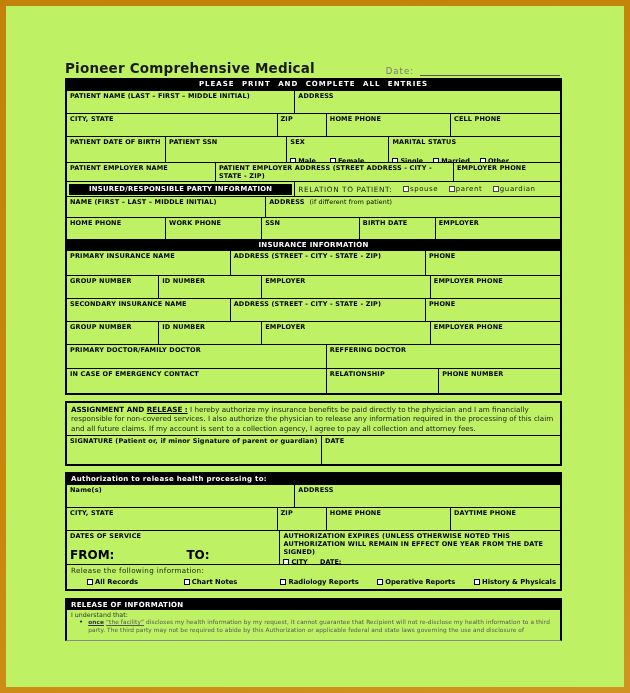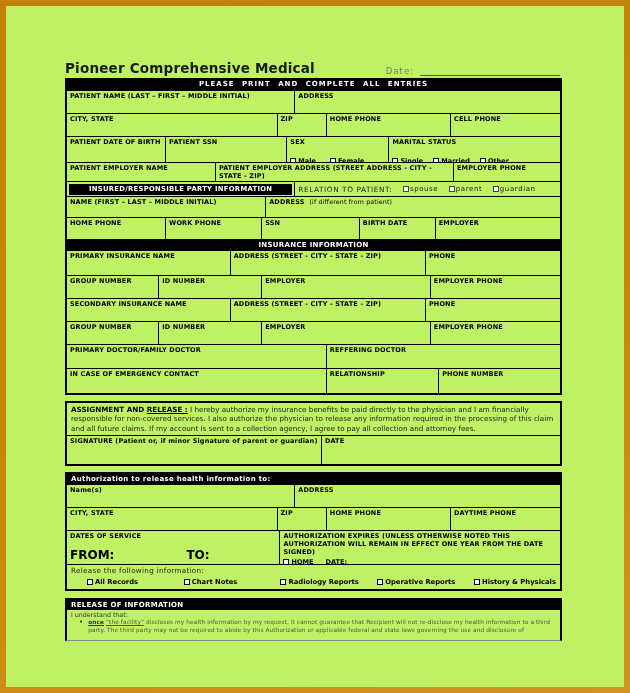--- a/index.html
+++ b/index.html
@@ -261,21 +261,21 @@
         <span class="lbl">SIGNATURE (Patient or, if minor Signature of parent or guardian)</span>
           </div>
       <div class="cell">
         <span class="lbl">DATE</span>
           </div>
     </div>
   </div>
 
   <div class="tbl" style="margin-top:6px">
     <div class="trow" style="height:10px">
-      <div class="cell secbar" style="padding:1px 4px">Authorization to release health information to:</div>
+      <div class="cell secbar" style="padding:1px 4px">Authorization to release health processing to:</div>
     </div>
     <div class="trow" style="height:22px">
       <div class="cell" style="width:46.3%">
         <span class="lbl">Name(s)</span>
           </div>
       <div class="cell">
         <span class="lbl">ADDRESS</span>
           </div>
     </div>
     <div class="trow" style="height:22px">
@@ -296,21 +296,21 @@
       <div class="cell" style="width:43.3%">
         <span class="lbl">DATES OF SERVICE</span>
         <span class="fromto">
           <span>FROM:</span>
           <span class="to">TO:</span>
         </span>
           </div>
       <div class="cell">
         <span class="lbl">AUTHORIZATION EXPIRES (UNLESS OTHERWISE NOTED THIS AUTHORIZATION WILL REMAIN IN EFFECT ONE YEAR FROM THE DATE SIGNED)</span>
         <span class="neverline" style="display:block">
-          <span class="opt" style="margin-right:0"><span class="cb"></span><span>HOME</span></span>
+          <span class="opt" style="margin-right:0"><span class="cb"></span><span>CITY</span></span>
           <span class="dlbl">DATE:</span>
         </span>
           </div>
     </div>
     <div class="trow nb" style="height:11px">
       <div class="cell relinfo-label" style="border-right:none">Release the following information:</div>
     </div>
     <div class="ckrow">
       <span class="opt"><span class="cb"></span><span>All Records</span></span>
       <span class="opt"><span class="cb"></span><span>Chart Notes</span></span>

